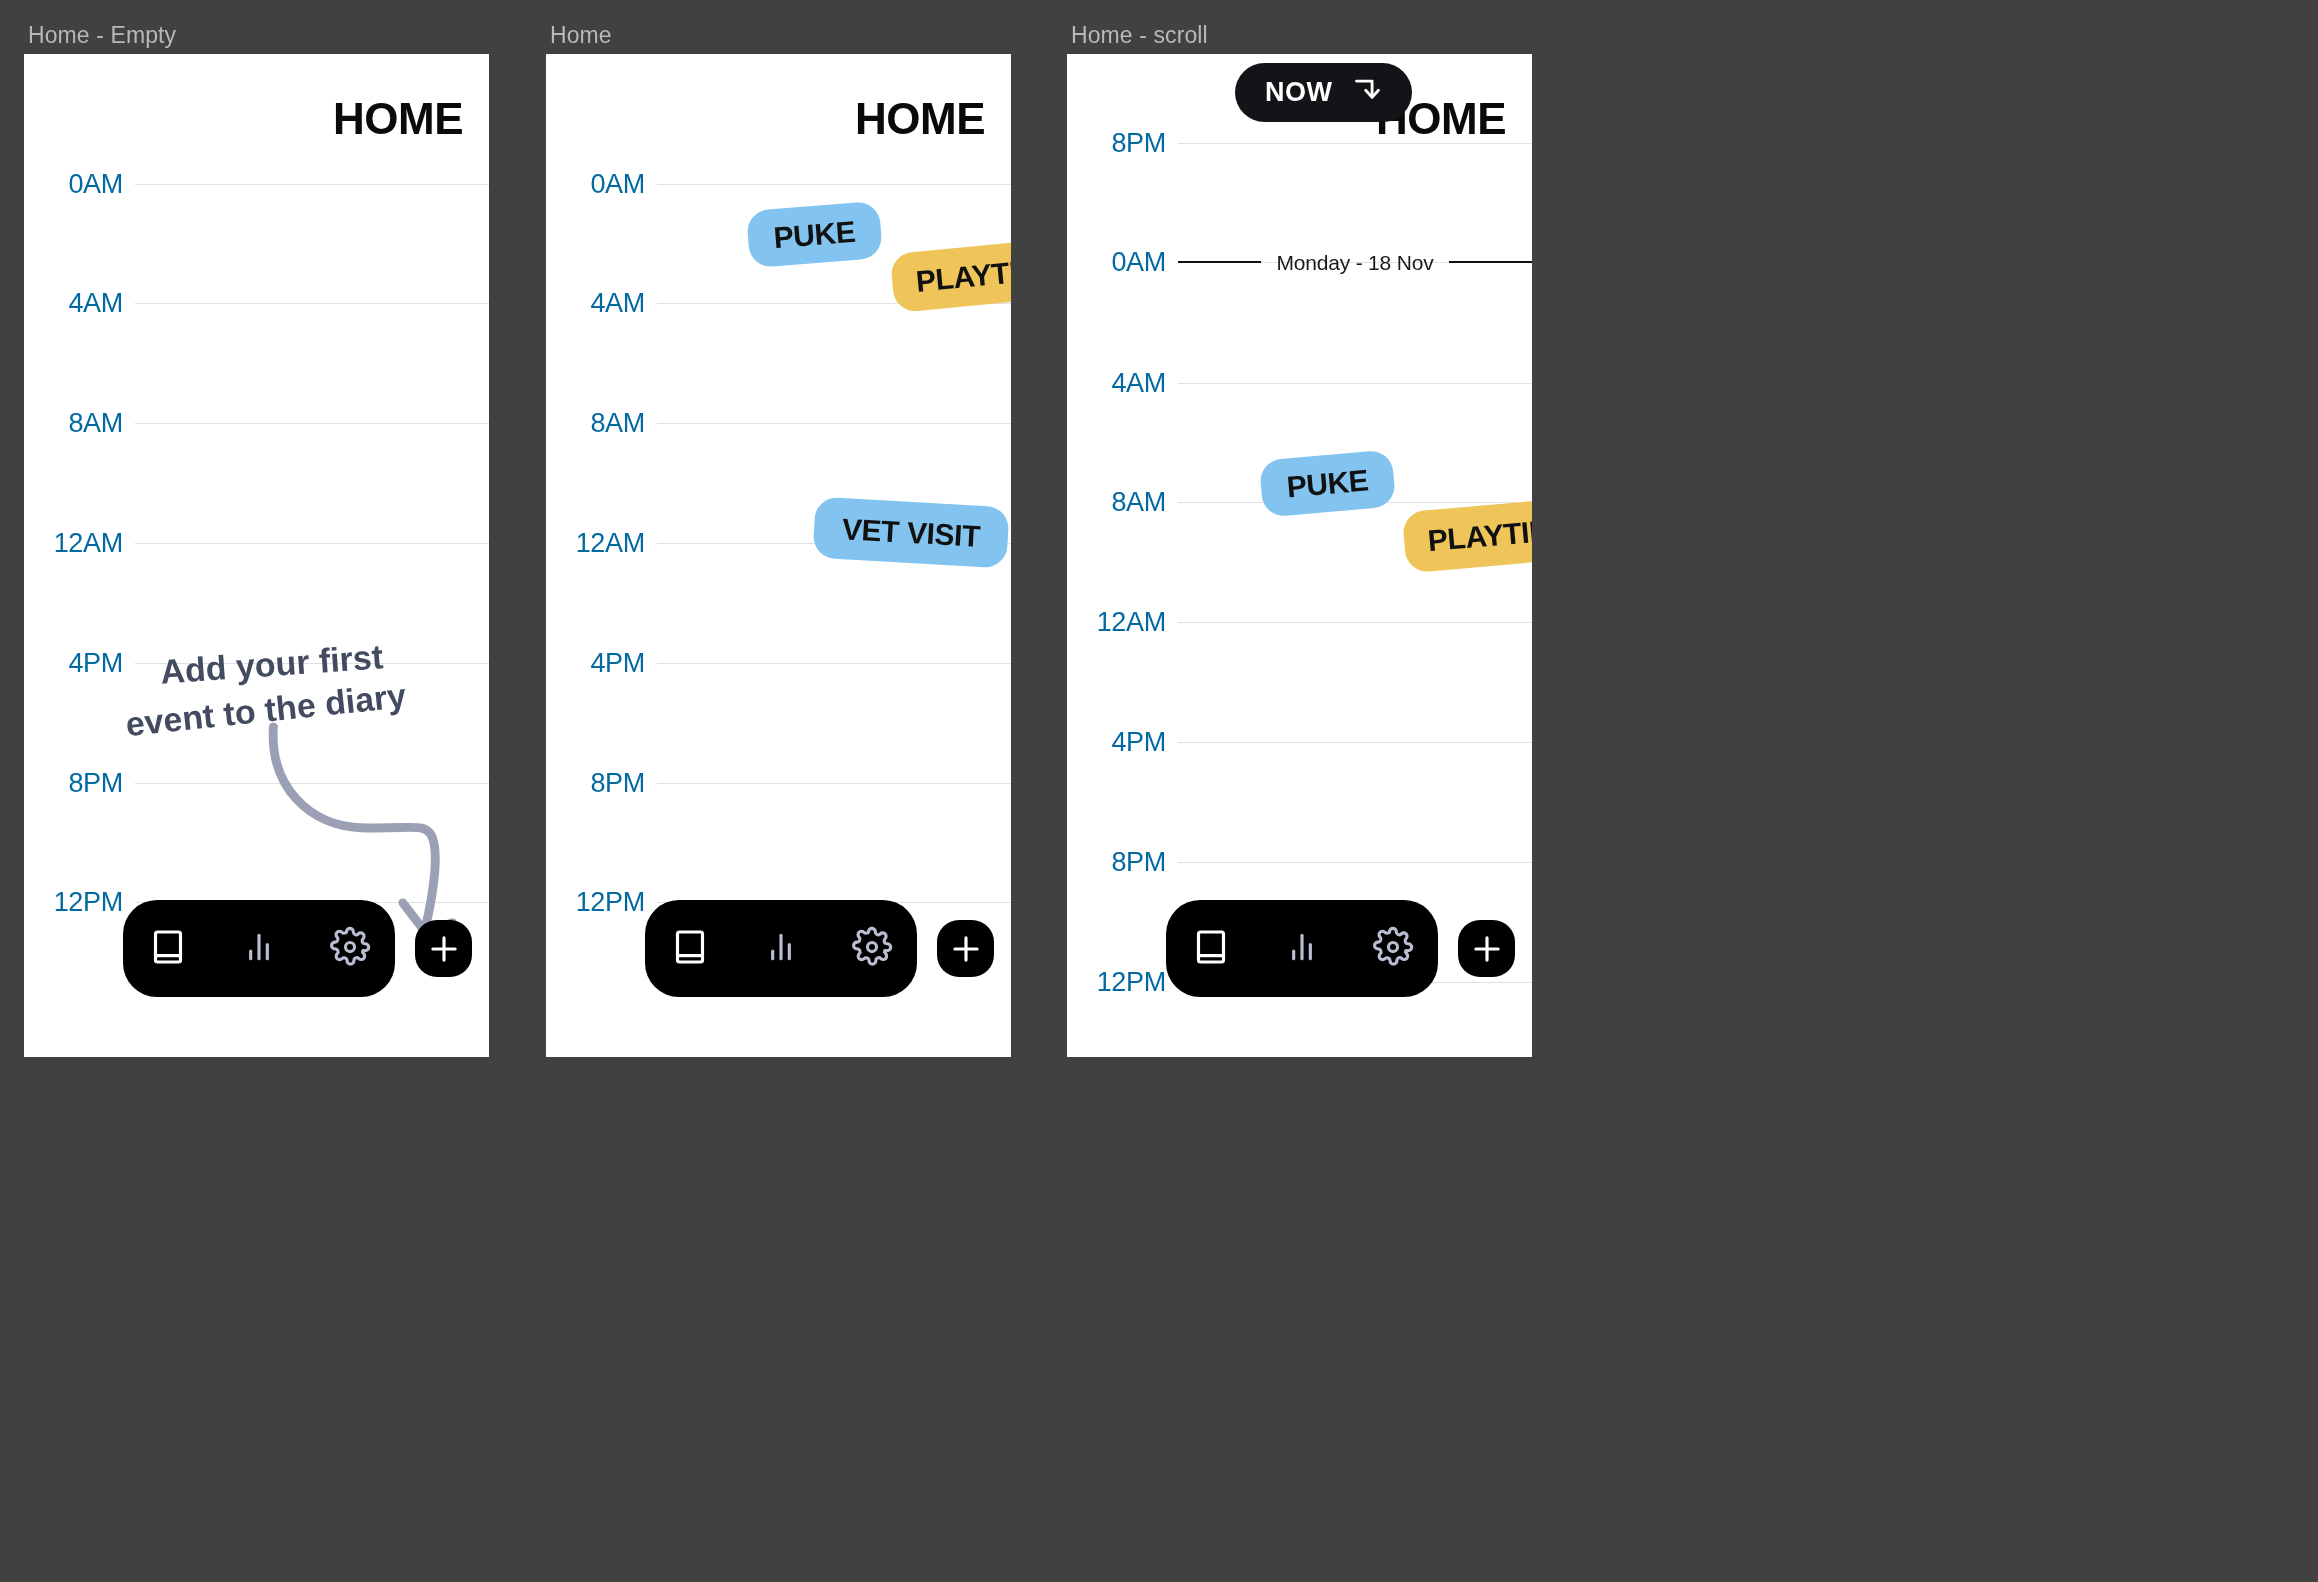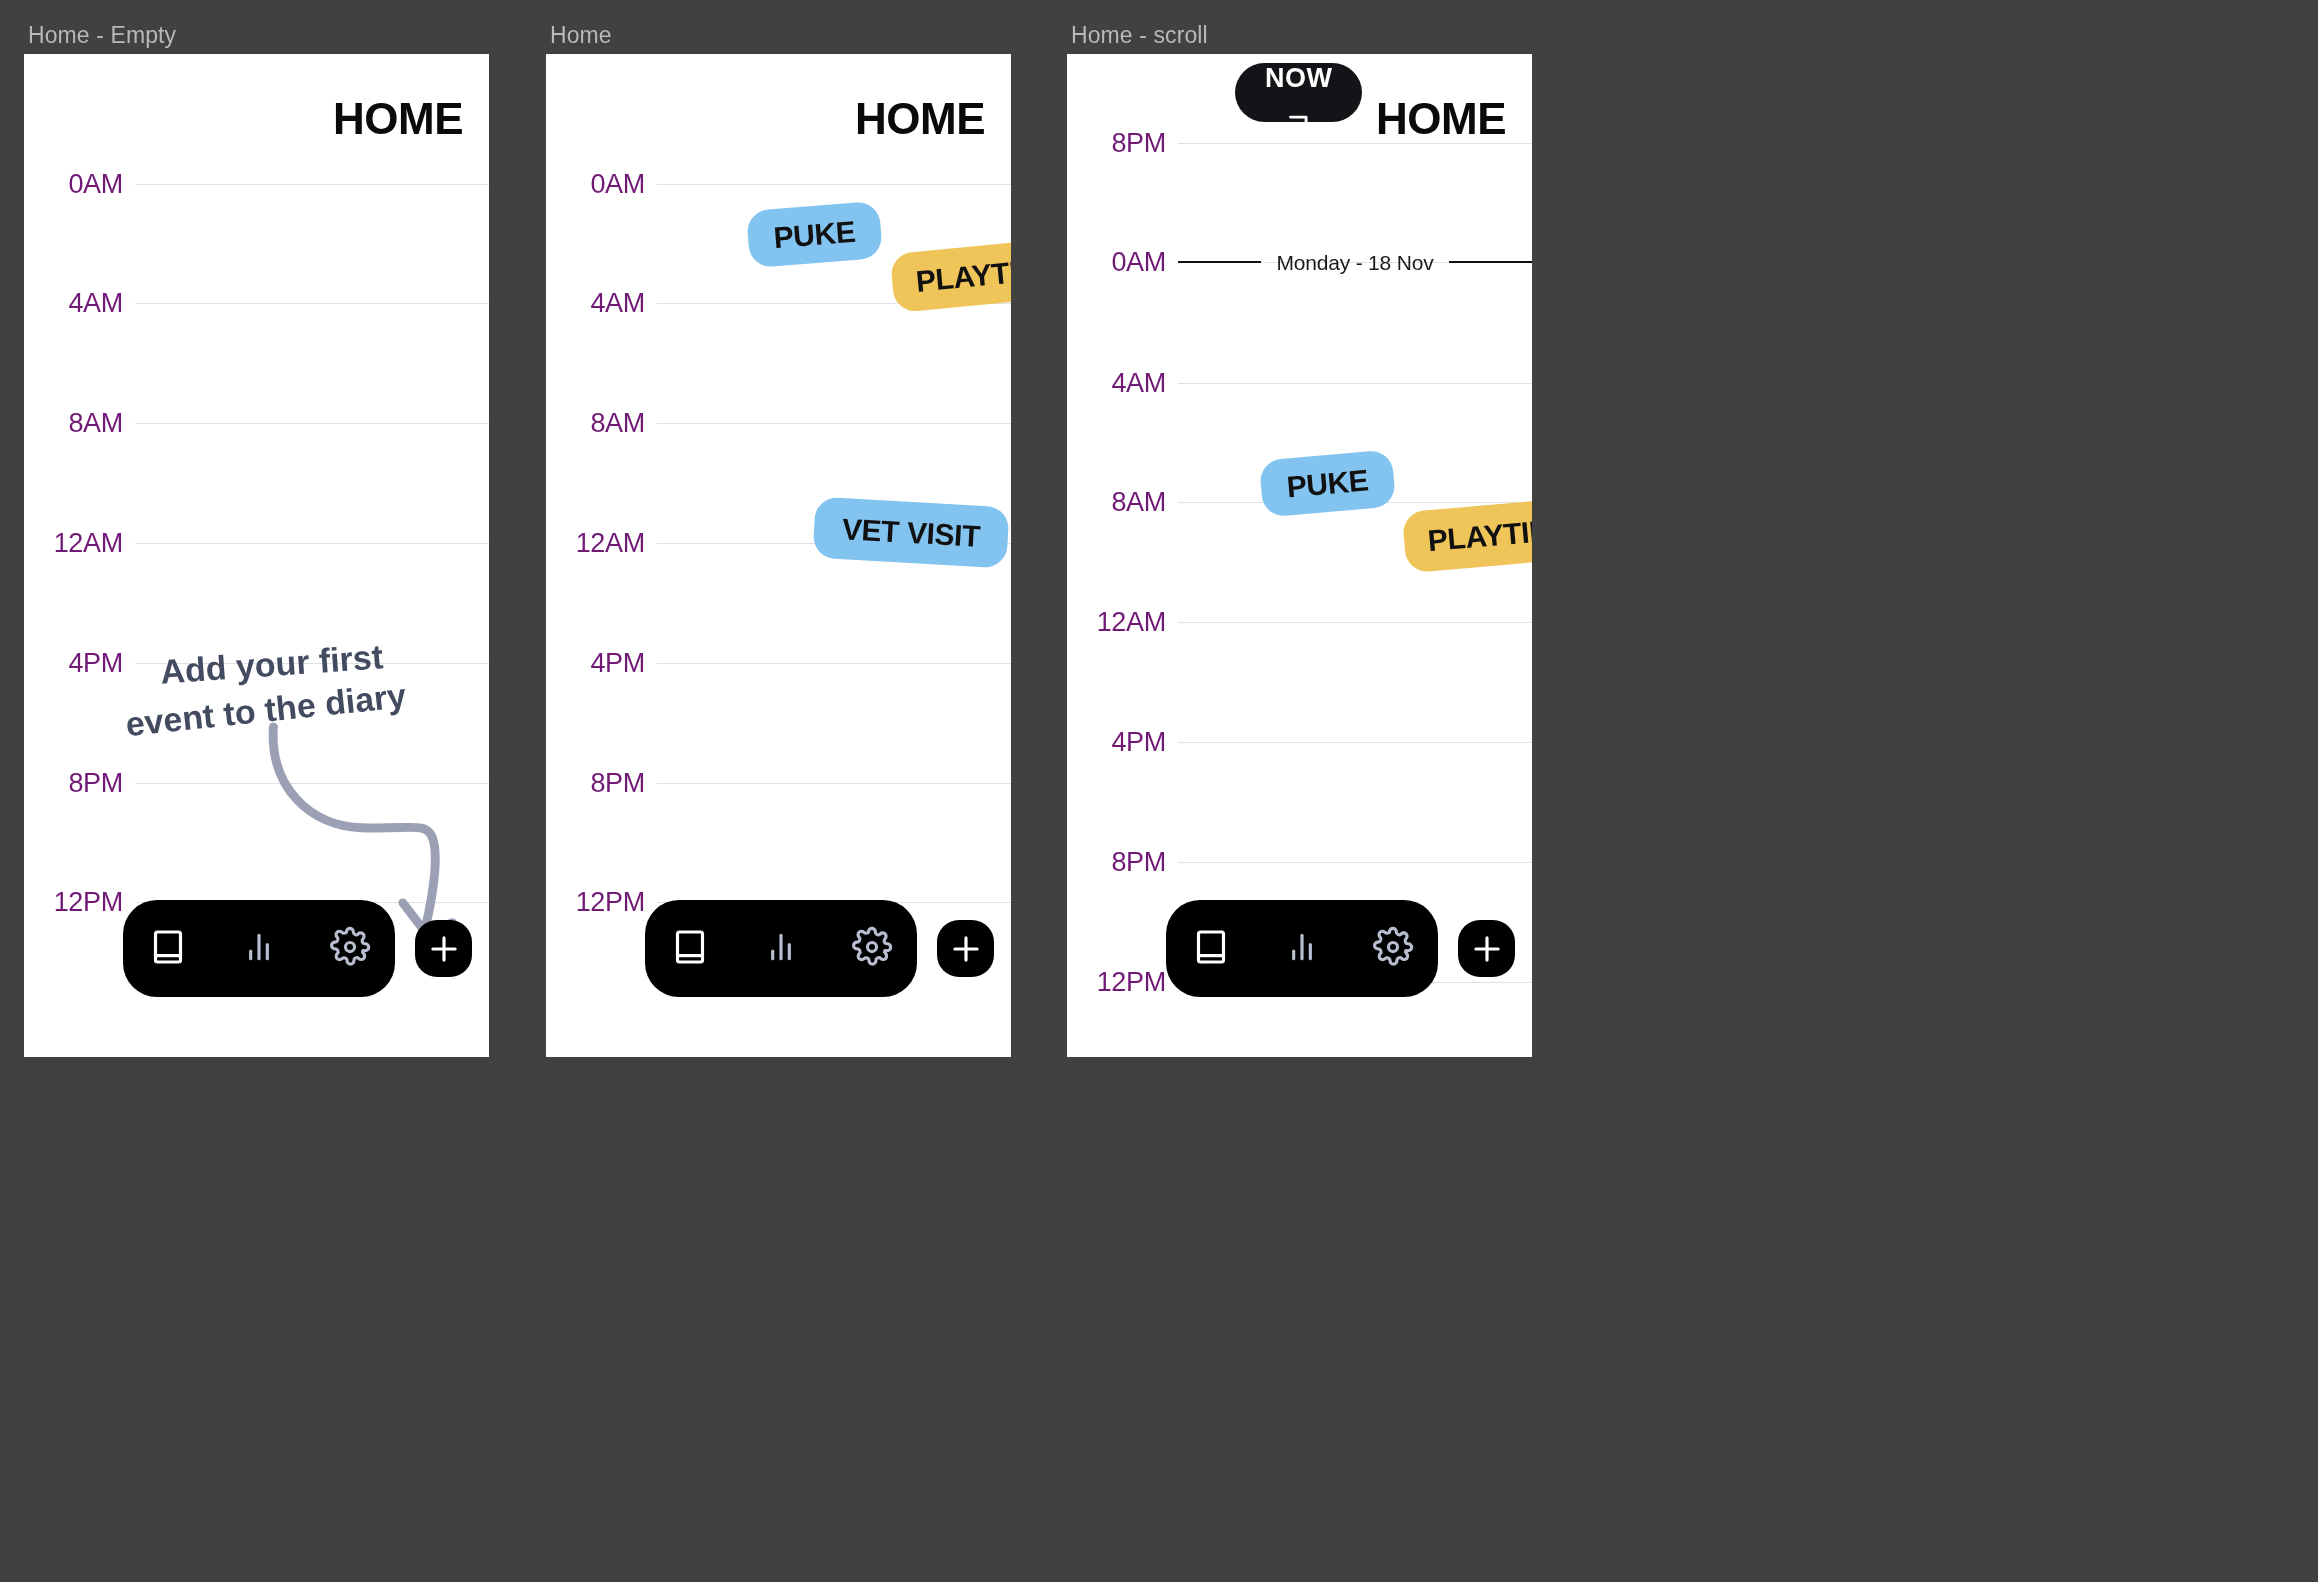--- a/index.html
+++ b/index.html
@@ -70,21 +70,21 @@
     right: 0;
     height: 0;
     display: flex;
     align-items: center;
   }
   .hour-label {
     width: 111px;
     text-align: right;
     padding-right: 12px;
     font-size: 27px;
-    color: #701a75;
+    color: #0369a1;
     font-family: "Liberation Sans", sans-serif;
     letter-spacing: -0.3px;
     flex: 0 0 auto;
     line-height: 1;
   }
   .hour-line {
     flex: 1 1 auto;
     height: 1px;
     background: #dfe1e6;
   }
@@ -168,21 +168,20 @@
   
   .now-btn {
     position: absolute;
     background: #121417;
     border-radius: 40px;
     display: flex;
     align-items: center;
     gap: 16px;
     padding: 0 30px;
     height: 59px;
-    flex-direction: column;
   }
   .now-label {
     color: #ffffff;
     font-weight: bold;
     font-size: 27px;
     letter-spacing: 0.5px;
     font-family: "Liberation Sans", sans-serif;
   }
 </style>
 </head>

